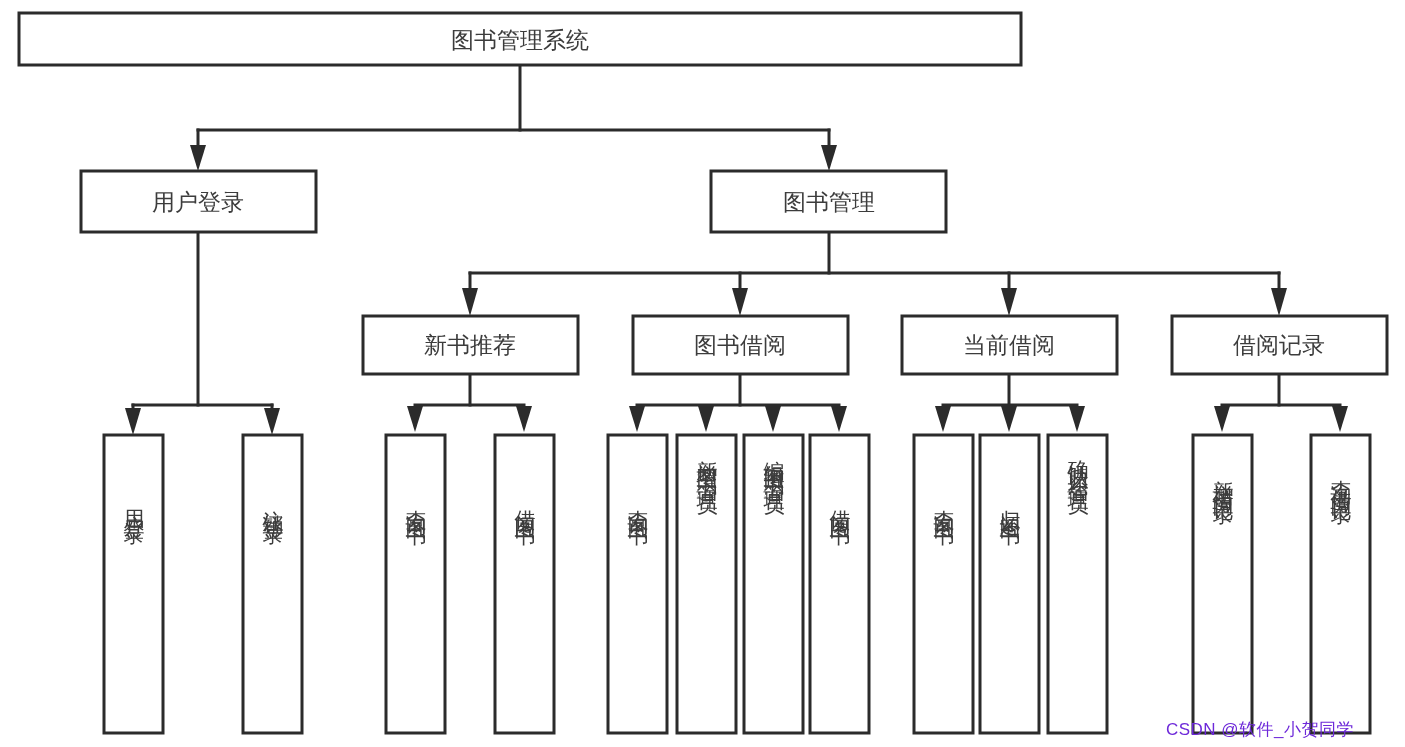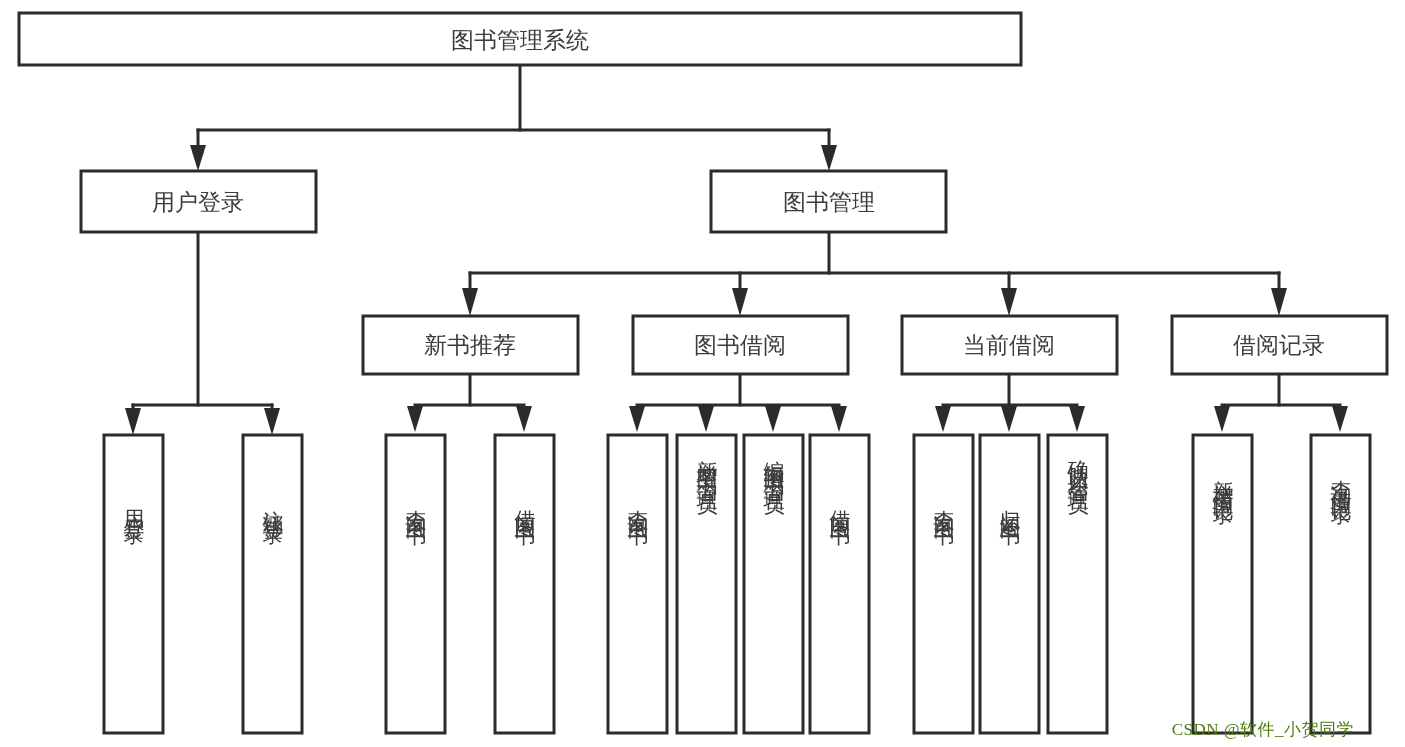--- a/index.html
+++ b/index.html
@@ -67,22 +67,22 @@
     text-align: left;
     white-space: nowrap;
     pointer-events: none;
     user-select: none;
   }
   #watermark {
     position: absolute;
     right: 9px;
     bottom: 6px;
     font-size: 17px;
-    color: #4d7c0f;
-    font-family: Liberation Serif, serif;
+    color: #6d28d9;
+    font-family: Liberation Sans, sans-serif;
     letter-spacing: 0.5px;
     white-space: nowrap;
     pointer-events: none;
   }
 </style>
 </head>
 <body>
 
 <div id="diagram-root">
 

